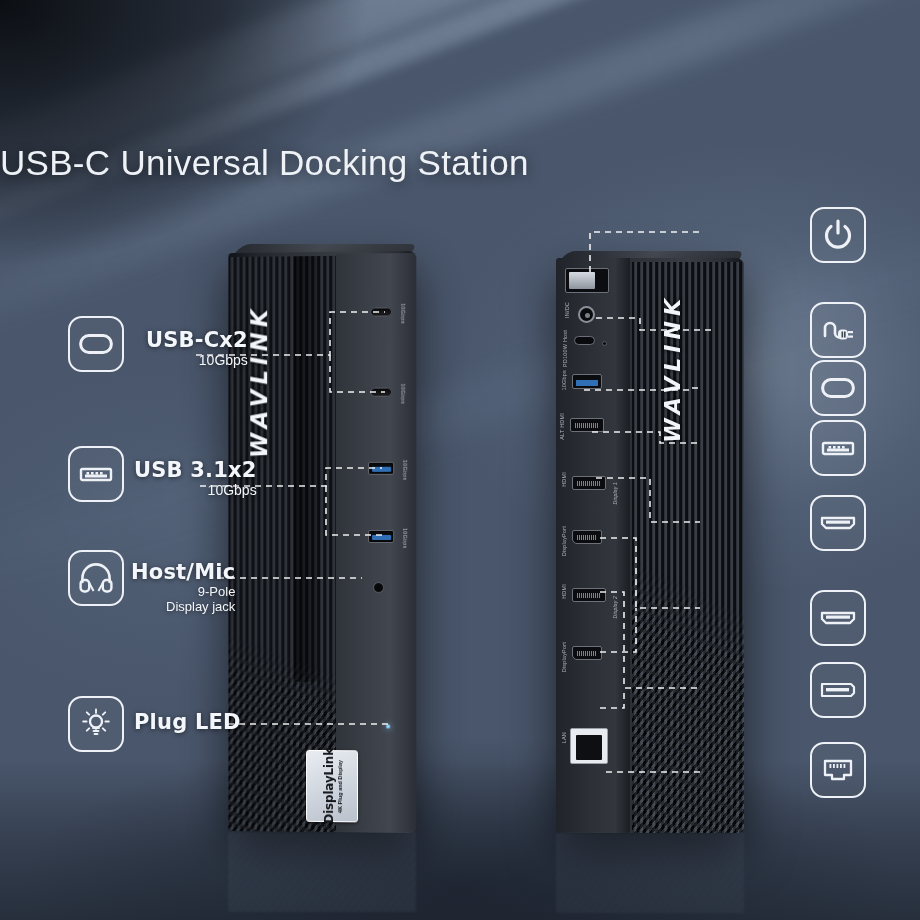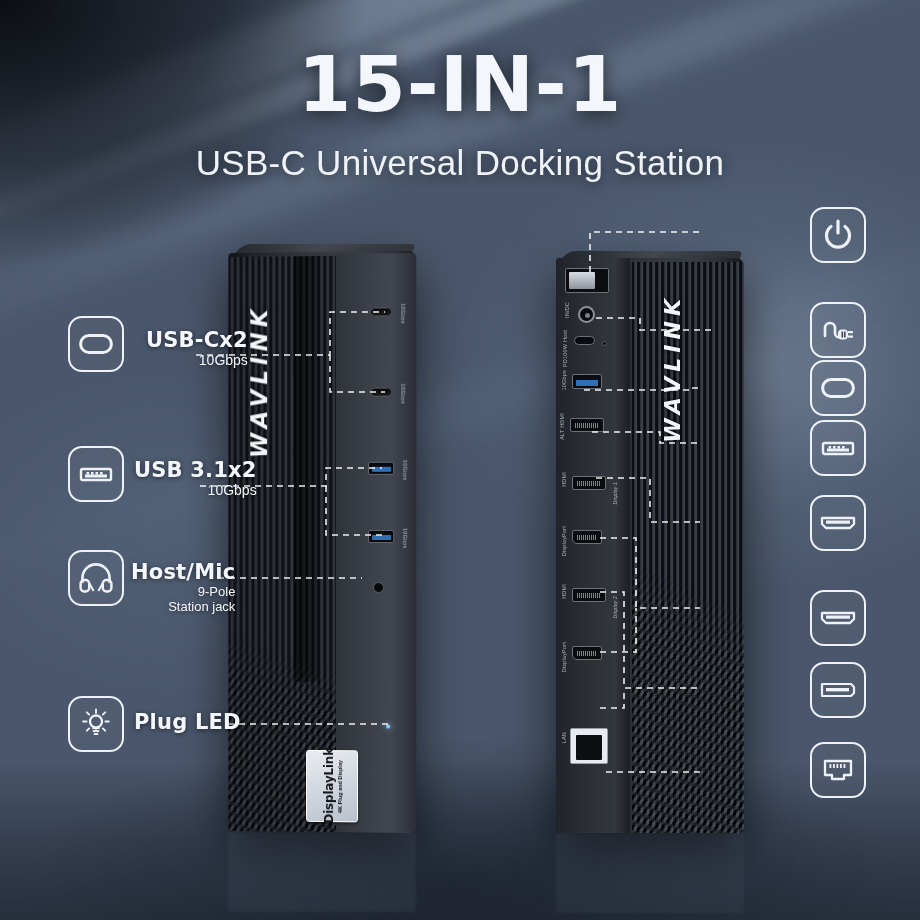--- a/index.html
+++ b/index.html
@@ -57,21 +57,21 @@
   }
 
   
   .title{
     position:absolute; left:0; right:0; top:40px; text-align:center;
     font-size:77px; font-weight:700; color:#f3f6fa; letter-spacing:1px;
     text-shadow:0 3px 18px rgba(0,0,0,.6);
     font-family:"DejaVu Sans", sans-serif;
   }
   .subtitle{
-    position:absolute; left:0; right:0; top:143px; text-align:center;
+    position:absolute; left:0; right:0; top:143px; 
     font-size:35px; font-weight:400; color:#eef2f7; letter-spacing:.3px;
     text-shadow:0 2px 12px rgba(0,0,0,.5);
   }
 
   
   .device{ position:absolute; }
 
   
   #dev-left{ left:228px; top:252px; width:188px; height:580px; }
   .dl-body{
@@ -285,21 +285,20 @@
   <div class="streaks">
     <div class="streak s1"></div>
       <div class="streak s2"></div>
     <div class="streak s3"></div>
       <div class="streak s4"></div>
     <div class="streak s5"></div>
   </div>
   <div class="dark-corner"></div>
   <div class="floor-shadow"></div>
 
-  <div class="title">15-IN-1</div>
   <div class="subtitle">USB-C Universal Docking Station</div>
 
   <div class="device" id="dev-left">
     <div class="dl-top"></div>
     <div class="dl-body">
       <div class="fins"></div>
       <div class="fins-dark"></div>
       <div class="dl-diag"></div>
       <div class="dl-face"></div>
       <div class="brand">WAVLINK</div>
@@ -443,21 +442,21 @@
         <path d="M3.4 19 V15 A13.6 13.6 0 0 1 30.6 15 V19" fill="none" stroke="#eef2f7" stroke-width="2.6" stroke-linecap="round"></path>
         <rect x="1.6" y="17" width="8.6" height="11.5" rx="3.6" fill="none" stroke="#eef2f7" stroke-width="2.4"></rect>
         <rect x="23.8" y="17" width="8.6" height="11.5" rx="3.6" fill="none" stroke="#eef2f7" stroke-width="2.4"></rect>
         <path d="M10.2 20 L14.6 28" stroke="#eef2f7" stroke-width="2" fill="none"></path>
         <path d="M23.8 20 L19.4 28" stroke="#eef2f7" stroke-width="2" fill="none"></path>
       </svg>
     </div>
     <div class="lbl left-al" style="left:131px; top:560px;">
       <div class="t1">Host/Mic</div>
       <div class="t3" style="text-align:right;">9-Pole</div>
-      <div class="t3" style="text-align:right;">Station jack</div>
+      <div class="t3" style="text-align:right;">Display jack</div>
     </div>
   </div>
 
   <div class="callout">
     <div class="ico" style="left:68px; top:696px;">
       <svg width="32" height="32" viewBox="0 0 32 32">
         <circle cx="16" cy="13.5" r="6" fill="none" stroke="#eef2f7" stroke-width="2.3"></circle>
         <path d="M13 20 h6 M13.5 23 h5 M14.5 26 h3" stroke="#eef2f7" stroke-width="1.8" stroke-linecap="round"></path>
         <g stroke="#eef2f7" stroke-width="1.9" stroke-linecap="round">
           <path d="M16 1.5 v3.4"></path>

